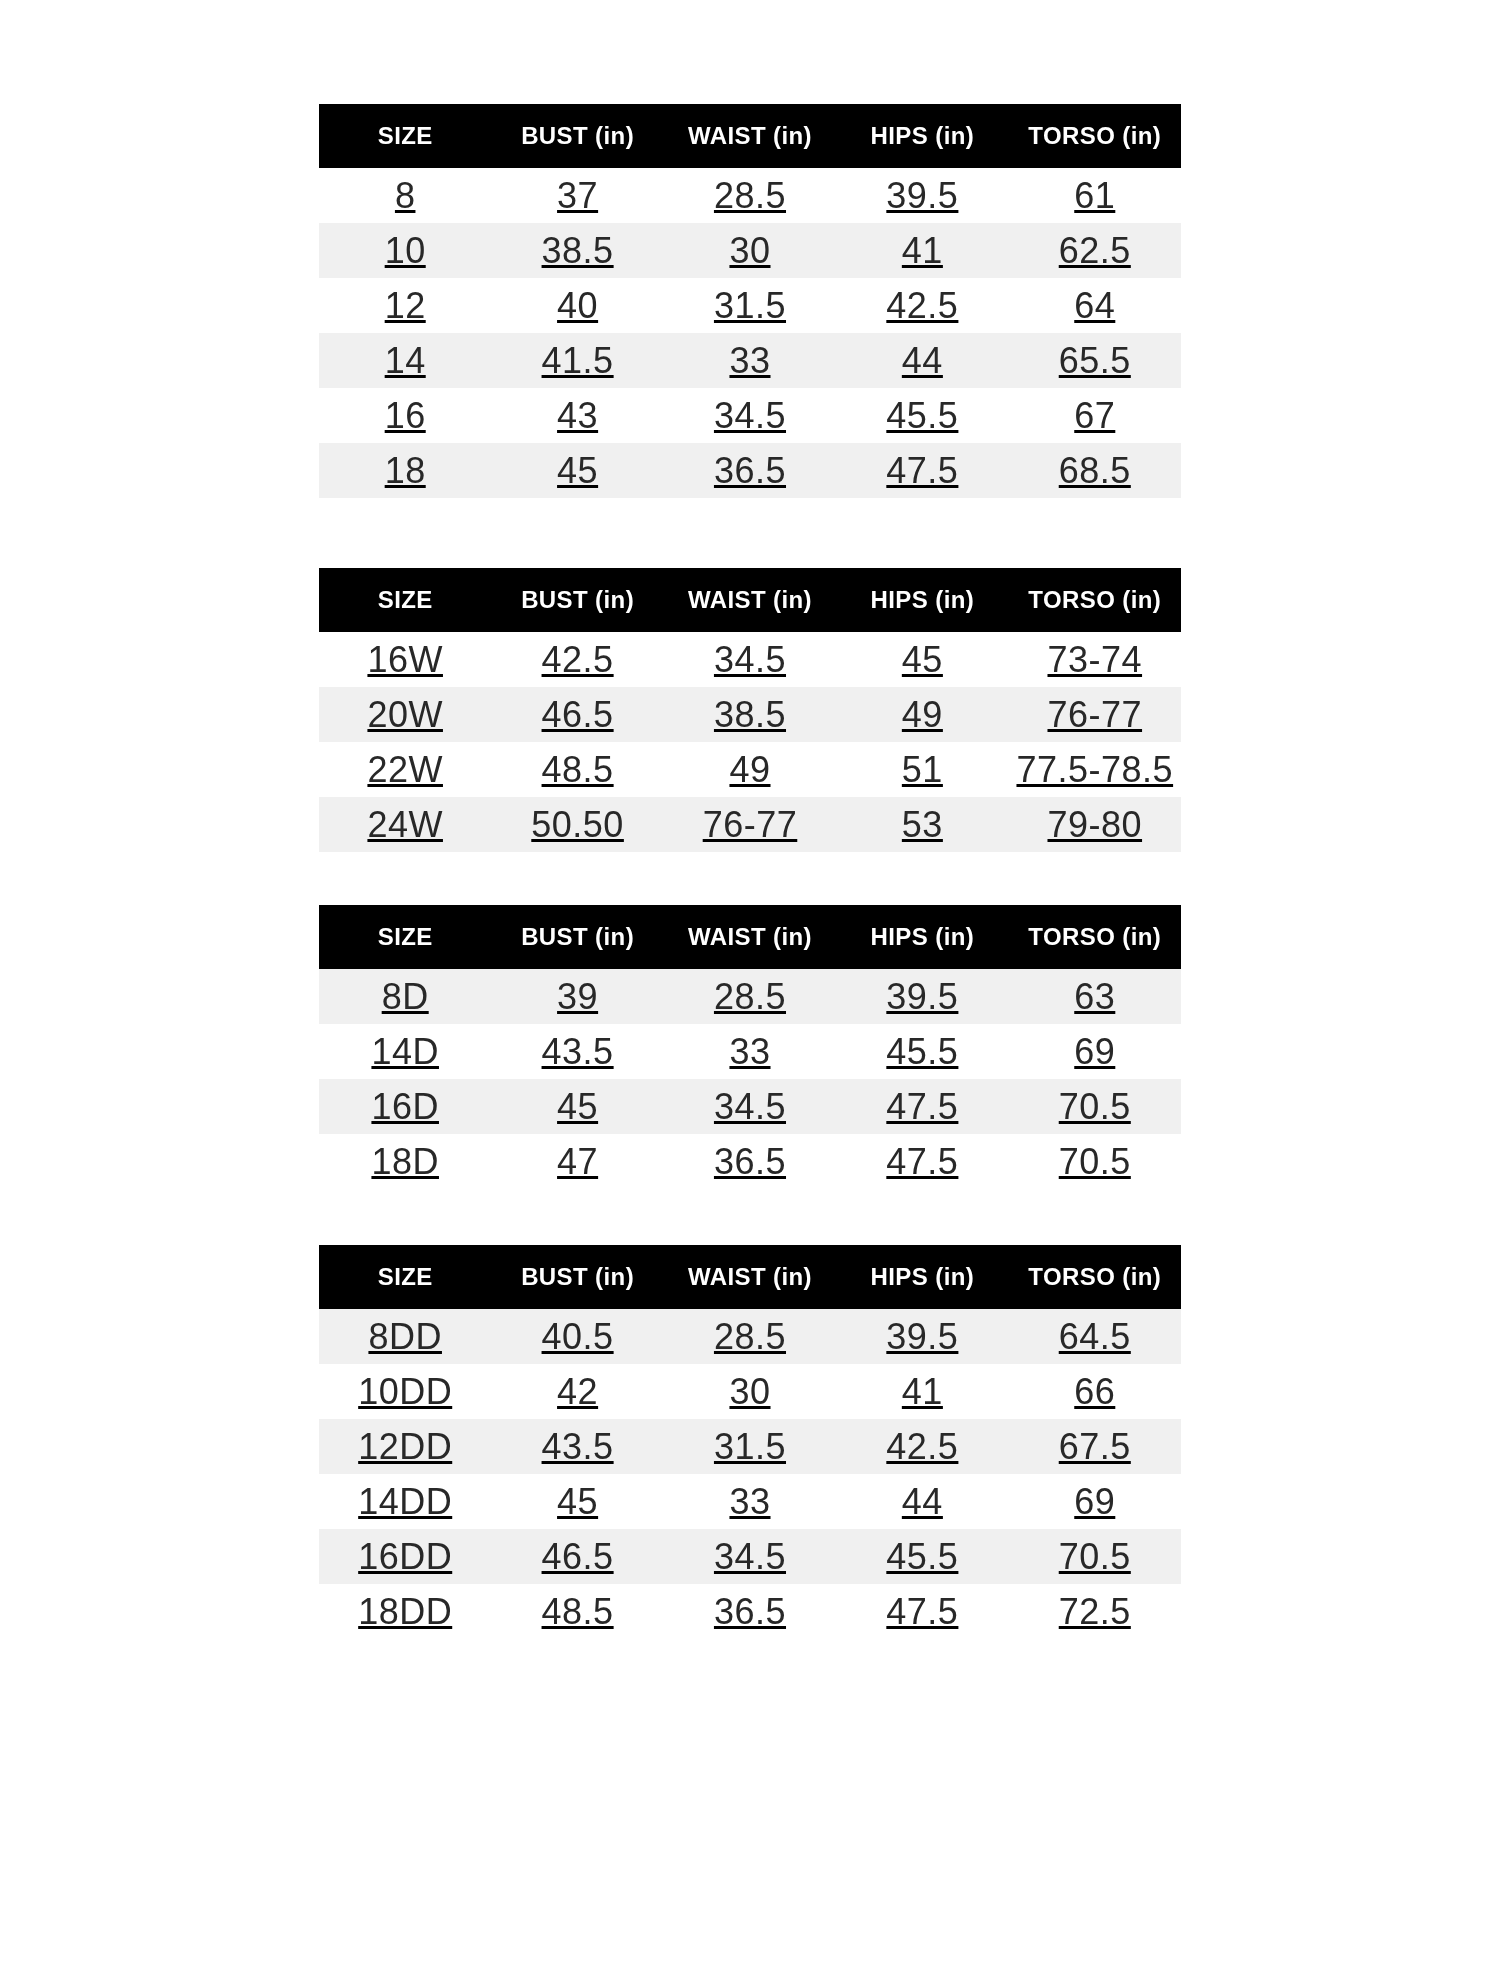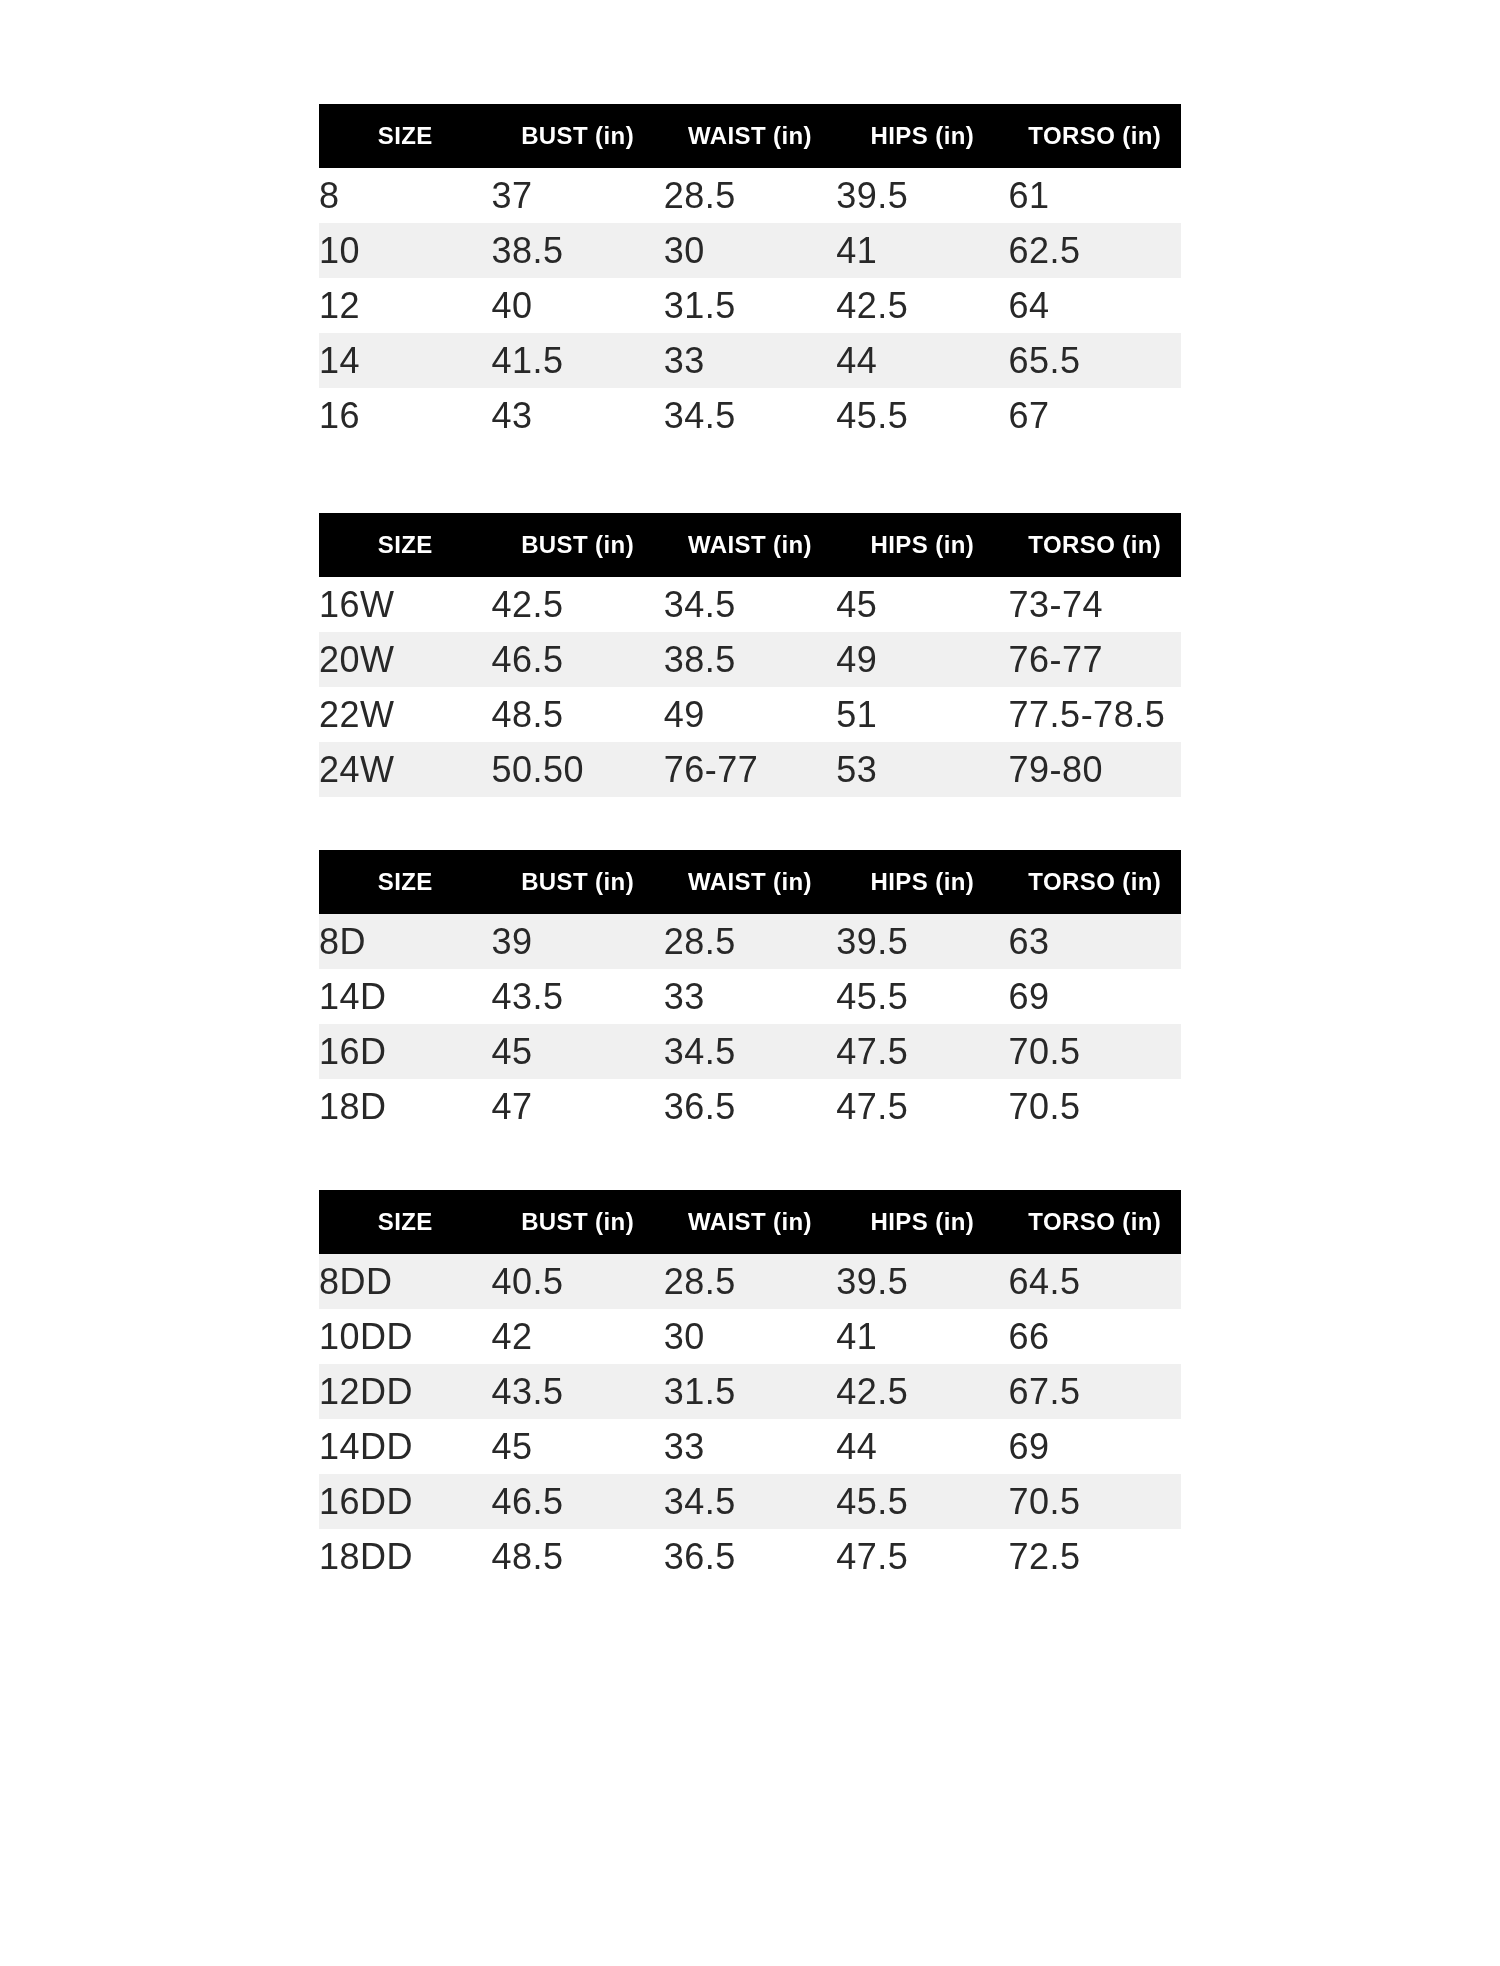--- a/index.html
+++ b/index.html
@@ -49,20 +49,22 @@
     margin: 104px auto 0 auto;
   }
   .table-block { margin: 0; }
   .table-block.t1 { margin-bottom: 70px; }
   .table-block.t2 { margin-bottom: 53px; }
   .table-block.t3 { margin-bottom: 56px; }
   table.size-table {
     width: 100%;
     border-collapse: collapse;
     table-layout: fixed;
+    text-align: center;
+    text-decoration: underline;
   }
   table.size-table th {
     background: var(--header-bg, #000000);
     color: var(--header-text, #ffffff);
     height: 64px;
     font-size: 24px;
     font-weight: 700;
     letter-spacing: 0.4px;
     padding: 0;
     vertical-align: middle;
@@ -127,20 +129,27 @@
               <td>44</td>
               <td>65.5</td>
             </tr>
             <tr>
               <td>16</td>
               <td>43</td>
               <td>34.5</td>
               <td>45.5</td>
               <td>67</td>
             </tr>
+            <tr>
+              <td>18</td>
+              <td>45</td>
+              <td>36.5</td>
+              <td>47.5</td>
+              <td>68.5</td>
+            </tr>
           </tbody>
       </table>
     </section>
 
     <section class="table-block t2">
       <table class="size-table stripe-even">
         <thead>
           <tr>
               <th>SIZE</th>
               <th>BUST (in)</th>

